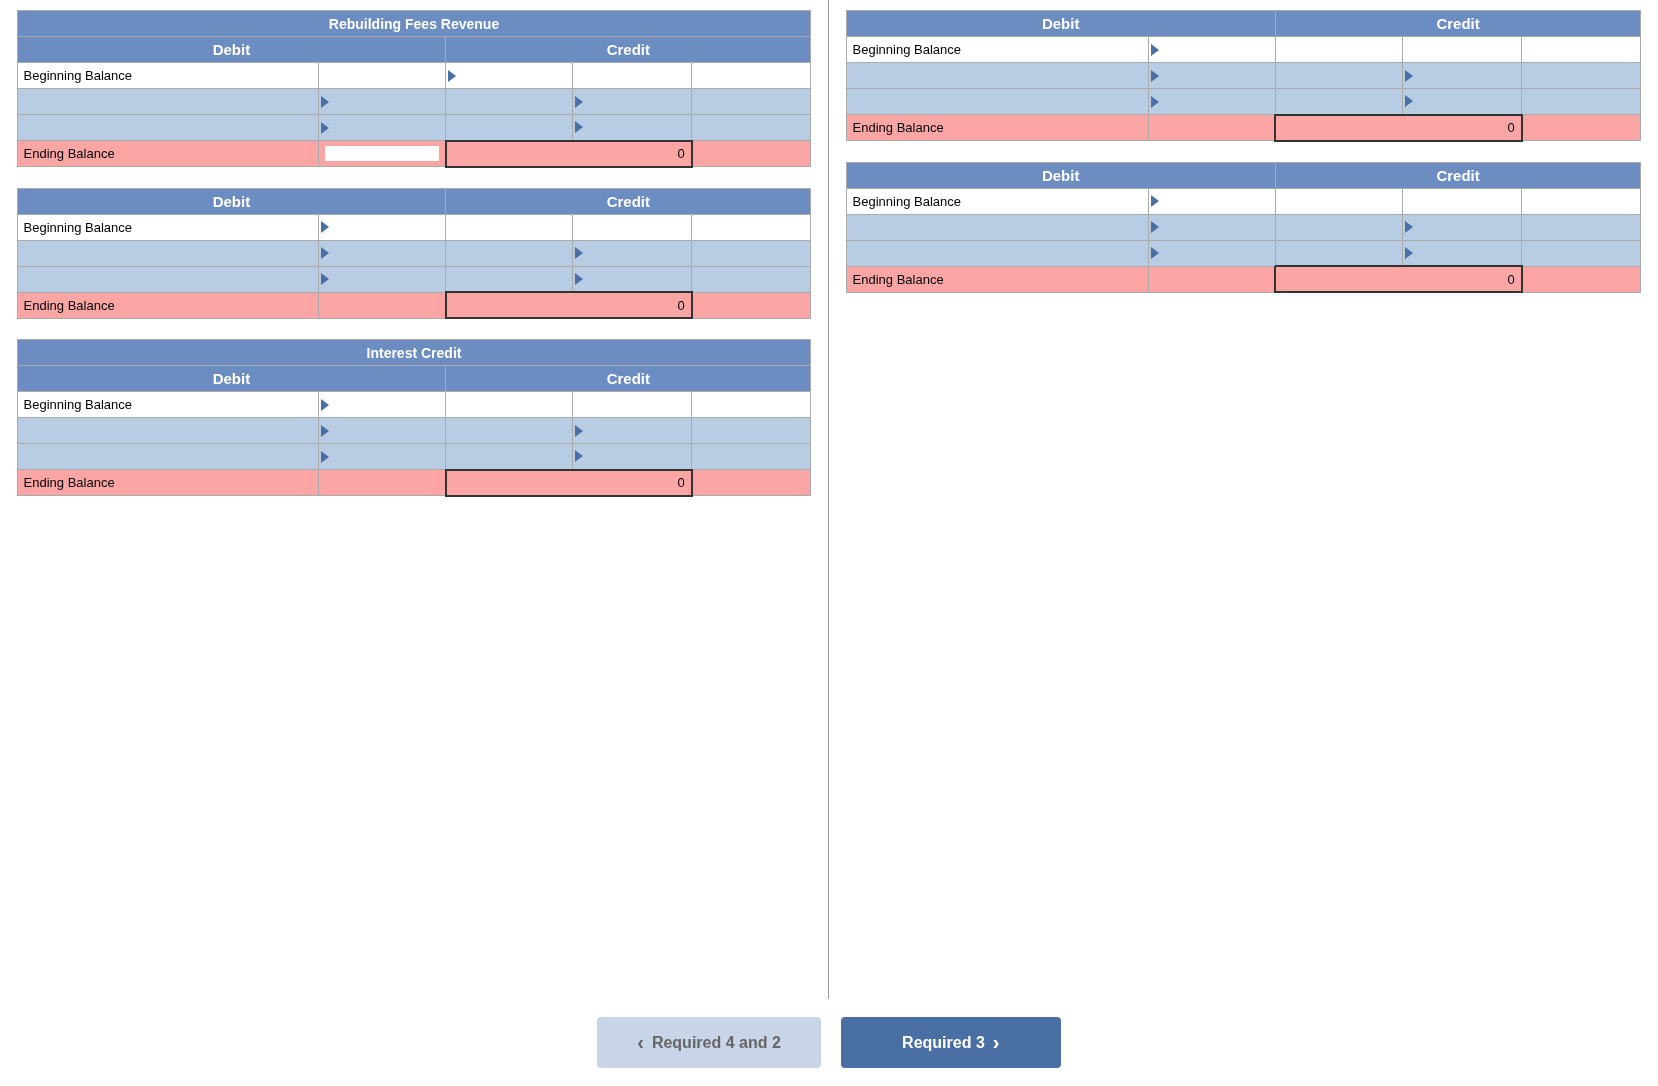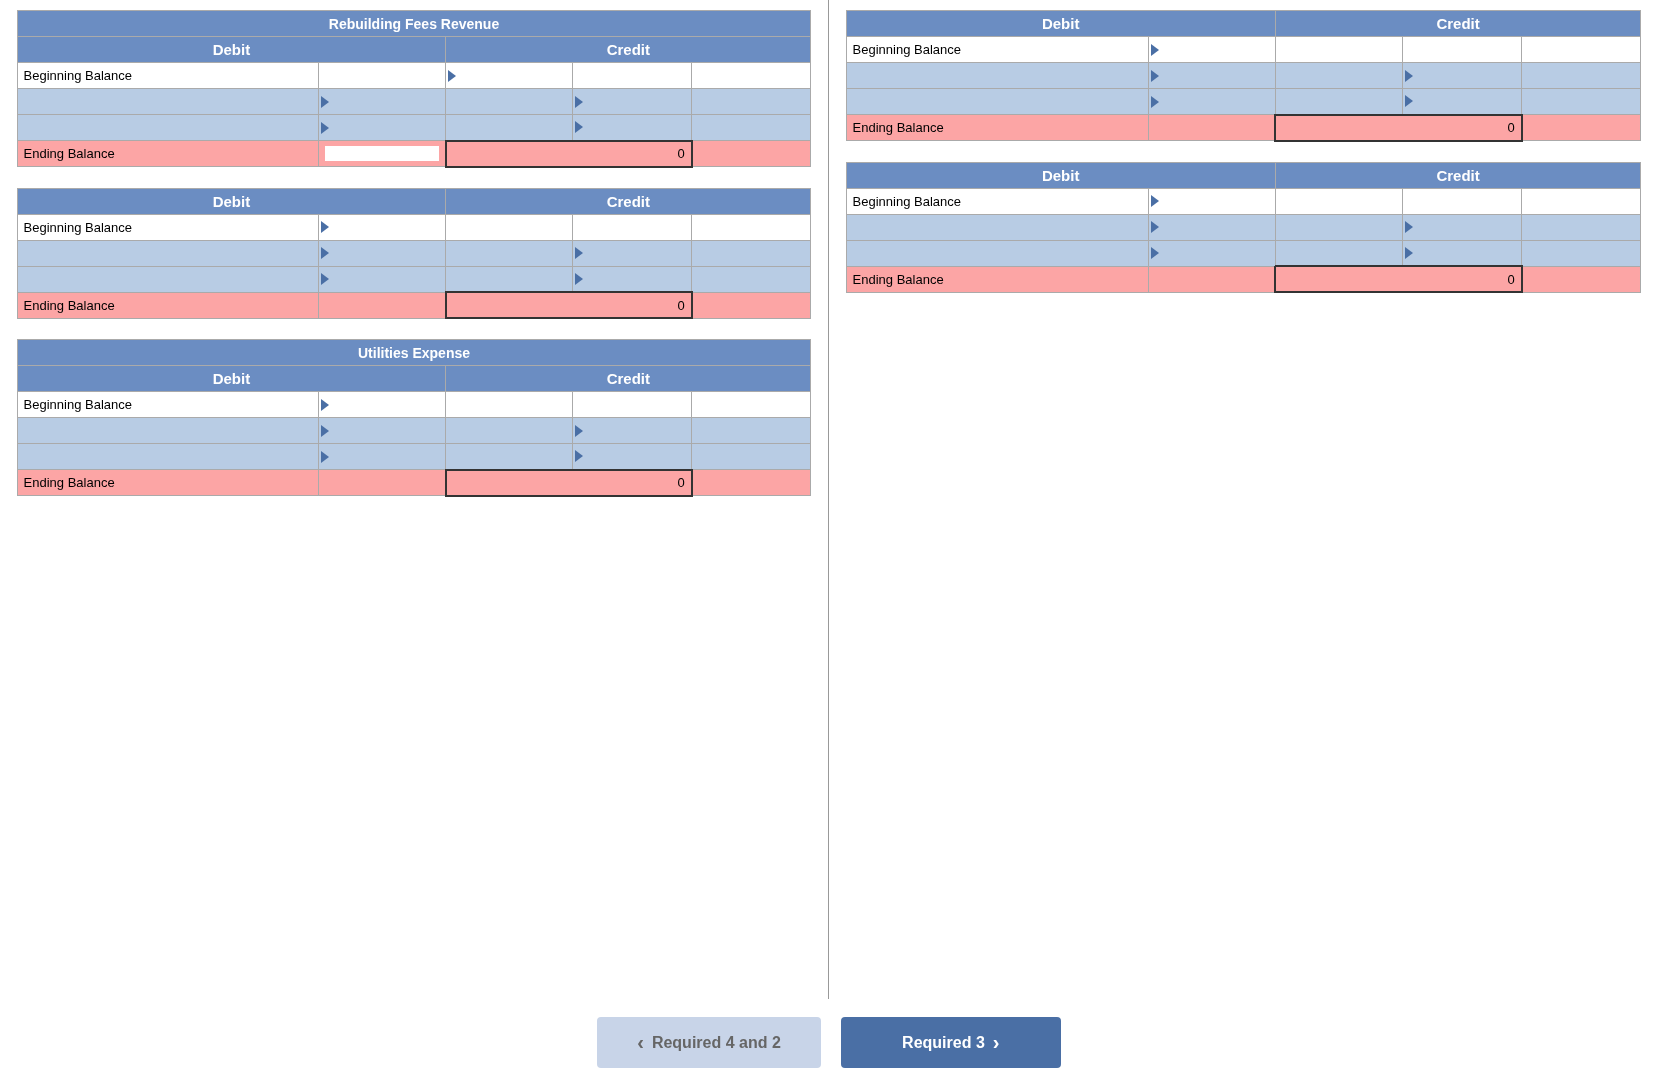--- a/index.html
+++ b/index.html
@@ -271,21 +271,21 @@
     <table class="ledger-table">
       <colgroup>
         <col style="width:38%">
         <col style="width:16%">
         <col style="width:16%">
         <col style="width:15%">
         <col style="width:15%">
       </colgroup>
       <thead>
         <tr class="title-row">
-          <td colspan="5" class="ledger-title">Utilities Expense</td>
+          <td colspan="5" class="ledger-title">Interest Credit</td>
         </tr>
         <tr class="header-row">
           <td colspan="2" class="ledger-header header-span">Debit</td>
           <td colspan="3" class="ledger-header header-span">Credit</td>
         </tr>
       </thead>
       <tbody>
         <tr class="data-row">
           <td>Beginning Balance</td>
           <td class="indicator-cell">

